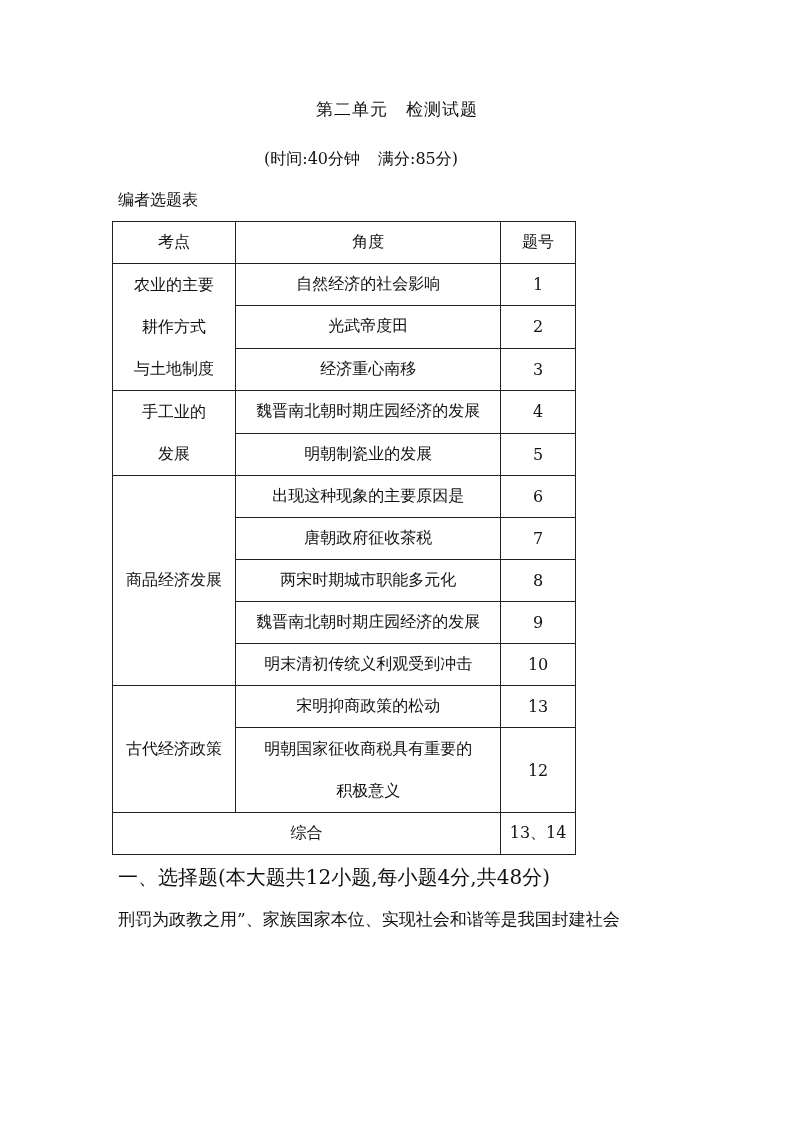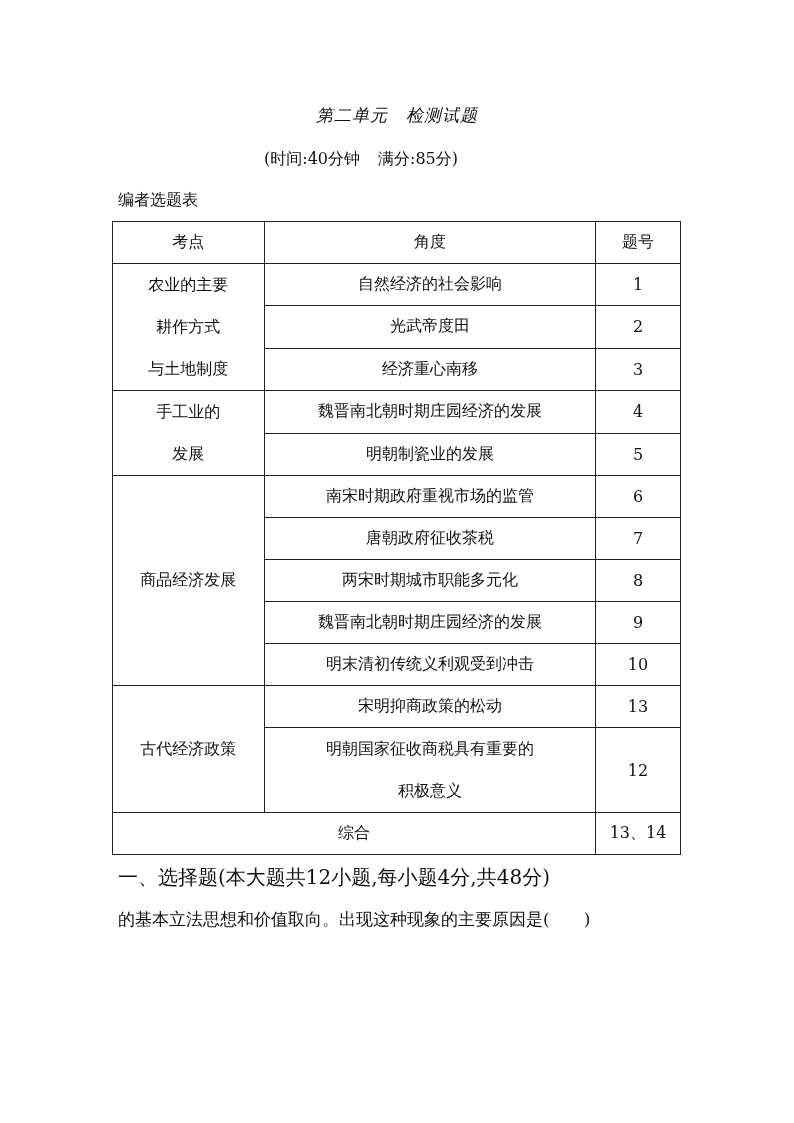--- a/index.html
+++ b/index.html
@@ -1,24 +1,24 @@
 <!DOCTYPE html>
 <html><head>
 <meta charset="utf-8">
 <style>
   html, body { margin: 0; padding: 0; background: #ffffff; }
   body { width: 794px; height: 1123px; position: relative; overflow: hidden;
          font-family: "DejaVu Serif", "Liberation Serif", serif; color: #111; }
-  .title { position: absolute; left: 0; width: 794px; top: 104px; text-align: center;
-           font-size: 17px; letter-spacing: 1px; font-style: italic; }
+  .title { position: absolute; left: 0; width: 794px; top: 98px; text-align: center;
+           font-size: 17px; letter-spacing: 1px; }
   .title .gap { display: inline-block; width: 18px; }
   .subtitle { position: absolute; left: 0; width: 722px; top: 149px; text-align: center; font-size: 16px; }
   .subtitle .gap { display: inline-block; width: 18px; }
   .table-caption { position: absolute; left: 118px; top: 190px; font-size: 16px; }
-  table.sel { position: absolute; left: 112px; top: 221px; width: 569px;
+  table.sel { position: absolute; left: 112px; top: 221px; width: 464px;
               border-collapse: collapse; font-size: 16px; }
   table.sel td, table.sel th { border: 1px solid #222; text-align: center; font-weight: normal;
                                height: 41px; padding: 0; }
   table.sel col.c1 { width: 152px; }
   table.sel col.c2 { width: 332px; }
   table.sel col.c3 { width: 85px; }
   .stack span { display: block; line-height: 42px; }
   .section { position: absolute; left: 118px; top: 864px; font-size: 20px; }
   .q { position: absolute; left: 118px; top: 898px; width: 570px; font-size: 17px; line-height: 42px; }
 </style>
@@ -74,21 +74,21 @@
     <td>魏晋南北朝时期庄园经济的发展</td>
     <td>4</td>
   </tr>
   <tr>
     <td>明朝制瓷业的发展</td>
     <td>5</td>
   </tr>
 
   <tr>
     <td rowspan="5">商品经济发展</td>
-    <td>南宋时期政府重视市场的监管</td>
+    <td>出现这种现象的主要原因是</td>
     <td>6</td>
   </tr>
   <tr>
     <td>唐朝政府征收茶税</td>
     <td>7</td>
   </tr>
   <tr>
     <td>两宋时期城市职能多元化</td>
     <td>8</td>
   </tr>
@@ -117,14 +117,14 @@
   <tr>
     <td colspan="2">综合</td>
     <td>13、14</td>
   </tr>
 </tbody>
   </table>
 
 <div class="section">一、选择题(本大题共12小题,每小题4分,共48分)</div>
 
 <div class="q">
-  <div>的基本立法思想和价值取向。出现这种现象的主要原因是(　　)</div>
+  <div>刑罚为政教之用”、家族国家本位、实现社会和谐等是我国封建社会</div>
 </div>
 
 </body></html>

